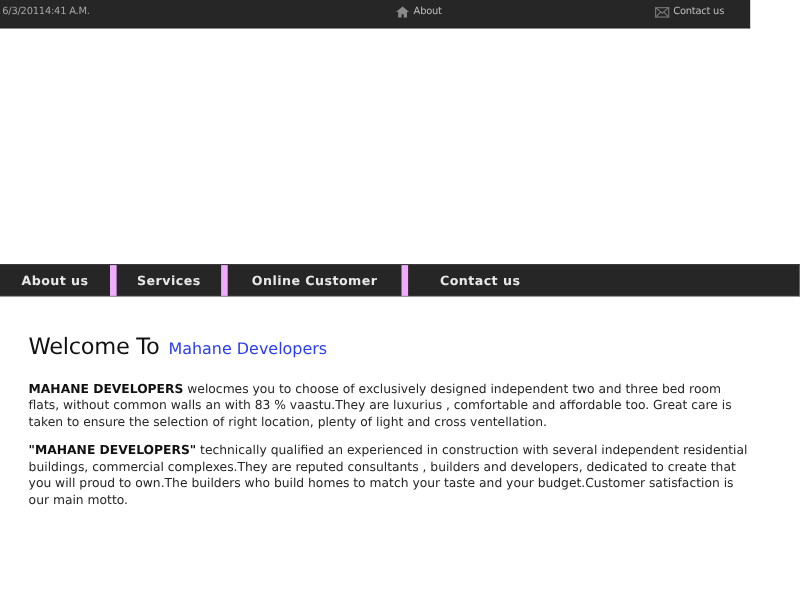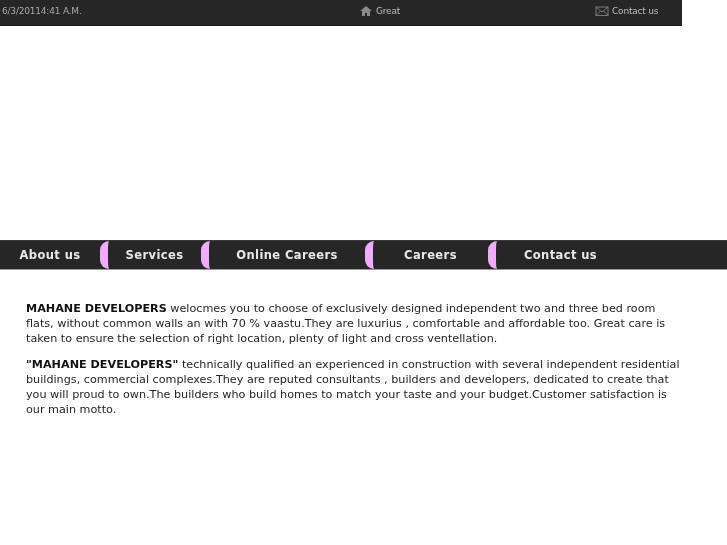--- a/index.html
+++ b/index.html
@@ -70,23 +70,22 @@
       height: 100%;
       display: flex;
       align-items: center;
       justify-content: center;
       color: #e8e8e8;
       font-weight: bold;
       font-size: 11.5px;
       letter-spacing: 0.4px;
       cursor: pointer;
       box-sizing: border-box;
-      border-radius: 9px;
     }
-    .menu-item.sep { border-left: 8px solid #f0abfc; text-align: center; }
+    .menu-item.sep { border-left: 6px solid #f0abfc; text-align: center; }
 
     .content {
       position: absolute;
       left: 26px; top: 302px;
       width: 660px;
       color: #222222;
     }
     .welcome {
       font-size: 20.5px;
       font-weight: normal;
@@ -114,21 +113,21 @@
 
 <div class="topbar">
   <span class="datetime">6/3/20114:41 A.M.</span>
 
   <div class="toplink home">
     <span class="ico">
       <svg width="14" height="12" viewBox="0 0 14 12">
         <path d="M7 1 L1 6 L3 6 L3 11 L6 11 L6 8 L8 8 L8 11 L11 11 L11 6 L13 6 Z" fill="#8a8a8a"></path>
       </svg>
     </span>
-    <span>Great</span>
+    <span>About</span>
   </div>
 
   <div class="toplink sitemap">
     <span class="ico">
       <svg width="14" height="12" viewBox="0 0 14 12">
         <circle cx="5" cy="5" r="3.5" stroke="#8a8a8a" stroke-width="1.4" fill="none"></circle>
         <line x1="7.6" y1="7.6" x2="12.5" y2="11.5" stroke="#8a8a8a" stroke-width="2"></line>
       </svg>
     </span>
     <span>Sitemap</span>
@@ -144,25 +143,28 @@
     </span>
     <span>Contact us</span>
   </div>
 </div>
 
 <div class="banner"></div>
 
 <nav class="menubar">
   <div class="menu-item" style="width:100px;">About us</div>
   <div class="menu-item sep" style="width:101px;">Services</div>
-  <div class="menu-item sep" style="width:164px;">Online Careers</div>
-  <div class="menu-item sep" style="width:123px;">Careers</div>
+  <div class="menu-item sep" style="width:164px;">Online Customer</div>
   <div class="menu-item sep" style="width:137px;">Contact us</div>
 </nav>
 
 <main class="content">
+  <h1 class="welcome">
+    <span>Welcome To</span>
+    <span class="brand">Mahane Developers</span>
+  </h1>
   <p class="para">
-    <b>MAHANE DEVELOPERS</b><span> welocmes you to choose of exclusively designed independent two and three bed room flats, without common walls an with 70 % vaastu.They are luxurius , comfortable and affordable too. Great care is taken to ensure the selection of right location, plenty of light and cross ventellation.</span>
+    <b>MAHANE DEVELOPERS</b><span> welocmes you to choose of exclusively designed independent two and three bed room flats, without common walls an with 83 % vaastu.They are luxurius , comfortable and affordable too. Great care is taken to ensure the selection of right location, plenty of light and cross ventellation.</span>
   </p>
   <p class="para">
     <b>"MAHANE DEVELOPERS"</b><span> technically qualified an experienced in construction with several independent residential buildings, commercial complexes.They are reputed consultants , builders and developers, dedicated to create that you will proud to own.The builders who build homes to match your taste and your budget.Customer satisfaction is our main motto.</span>
   </p>
 </main>
 
 </body></html>

